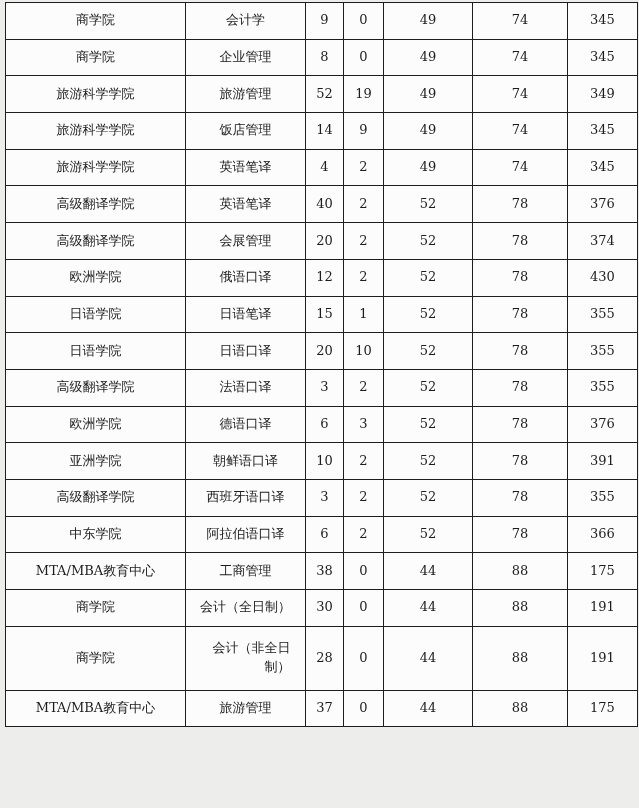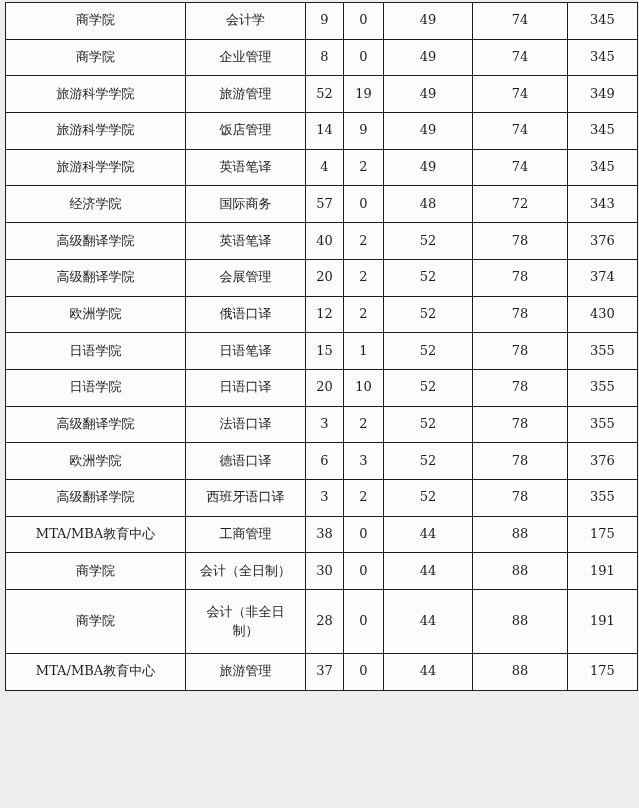--- a/index.html
+++ b/index.html
@@ -35,20 +35,21 @@
     height: 36.7px;
   }
   table.score-table tr.tall {
     height: 64px;
   }
   .major-text {
     display: inline-block;
   }
   tr.tall .major-text {
     max-width: 90px; 
+    text-align: right;
   }
 </style>
 </head>
 <body style="background: rgb(237, 237, 235);">
 
 <table class="score-table">
   <colgroup>
       <col style="width: 180px;">
       <col style="width: 120px;">
       <col style="width: 38px;">
@@ -97,29 +98,20 @@
       <tr>
         <td>旅游科学学院</td>
         <td><span class="major-text">英语笔译</span></td>
         <td>4</td>
         <td>2</td>
         <td>49</td>
         <td>74</td>
         <td>345</td>
       </tr>
       <tr>
-        <td>经济学院</td>
-        <td><span class="major-text">国际商务</span></td>
-        <td>57</td>
-        <td>0</td>
-        <td>48</td>
-        <td>72</td>
-        <td>343</td>
-      </tr>
-      <tr>
         <td>高级翻译学院</td>
         <td><span class="major-text">英语笔译</span></td>
         <td>40</td>
         <td>2</td>
         <td>52</td>
         <td>78</td>
         <td>376</td>
       </tr>
       <tr>
         <td>高级翻译学院</td>
@@ -169,27 +161,45 @@
       <tr>
         <td>欧洲学院</td>
         <td><span class="major-text">德语口译</span></td>
         <td>6</td>
         <td>3</td>
         <td>52</td>
         <td>78</td>
         <td>376</td>
       </tr>
       <tr>
+        <td>亚洲学院</td>
+        <td><span class="major-text">朝鲜语口译</span></td>
+        <td>10</td>
+        <td>2</td>
+        <td>52</td>
+        <td>78</td>
+        <td>391</td>
+      </tr>
+      <tr>
         <td>高级翻译学院</td>
         <td><span class="major-text">西班牙语口译</span></td>
         <td>3</td>
         <td>2</td>
         <td>52</td>
         <td>78</td>
         <td>355</td>
+      </tr>
+      <tr>
+        <td>中东学院</td>
+        <td><span class="major-text">阿拉伯语口译</span></td>
+        <td>6</td>
+        <td>2</td>
+        <td>52</td>
+        <td>78</td>
+        <td>366</td>
       </tr>
       <tr>
         <td>MTA/MBA教育中心</td>
         <td><span class="major-text">工商管理</span></td>
         <td>38</td>
         <td>0</td>
         <td>44</td>
         <td>88</td>
         <td>175</td>
       </tr>

